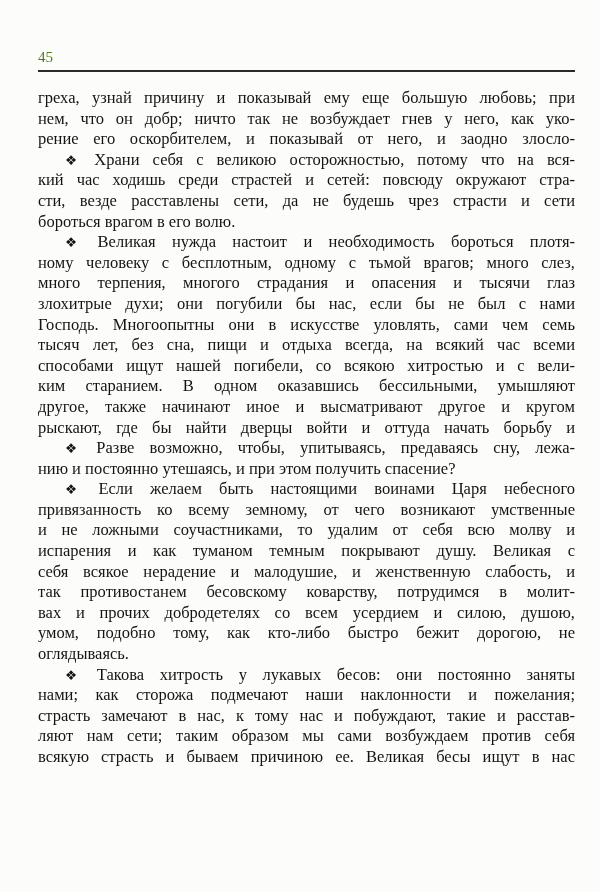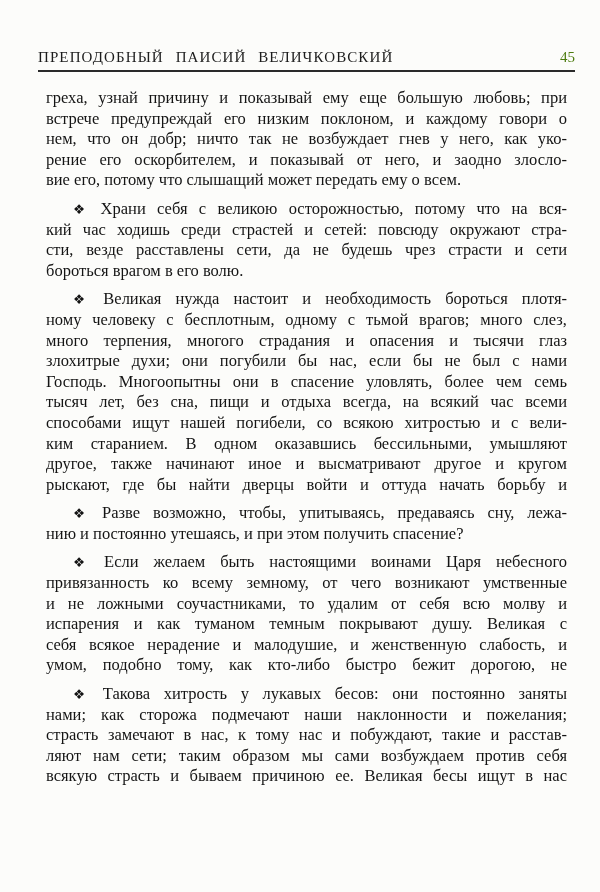--- a/index.html
+++ b/index.html
@@ -34,21 +34,21 @@
     font-size: 15px;
     color: #4d7c0f;
     margin-top: 16px;
   }
   .page-body {
     margin-top: 16px;
     font-size: 16.5px;
     line-height: 20.6px;
     color: #141414;
   }
-  .paragraph { margin: 8px; }
+  .paragraph { margin: 0; }
   .line {
     text-align: justify;
     text-align-last: justify;
   }
   .line.loose-end {
     text-align-last: left;
   }
   .line.first-line {
     text-indent: 27px;
   }
@@ -56,60 +56,60 @@
     font-family: "DejaVu Sans", sans-serif;
     font-size: 13.5px;
     color: #141414;
   }
 </style>
 </head>
 <body>
 
 <div class="page">
   <div class="page-header">
-    <span class="running-title">ПРЕПОДОБНЫЙ ПАИСИЙ ВЕЛИЧКОВСКИЙ</span>
     <span class="page-number">45</span>
   </div>
   <div class="page-body">
       <div class="paragraph">
         <div class="line">греха, узнай причину и показывай ему еще большую любовь; при</div>
-        <div class="line">встрече предупреждай его низким поклоном, и каждому говори о</div>
         <div class="line">нем, что он добр; ничто так не возбуждает гнев у него, как уко-</div>
         <div class="line">рение его оскорбителем, и показывай от него, и заодно злосло-</div>
-        <div class="line loose-end">вие его, потому что слышащий может передать ему о всем.</div>
       </div>
       <div class="paragraph">
         <div class="line first-line"><span class="pmark">❖</span> Храни себя с великою осторожностью, потому что на вся-</div>
         <div class="line">кий час ходишь среди страстей и сетей: повсюду окружают стра-</div>
         <div class="line">сти, везде расставлены сети, да не будешь чрез страсти и сети</div>
         <div class="line loose-end">бороться врагом в его волю.</div>
       </div>
       <div class="paragraph">
         <div class="line first-line"><span class="pmark">❖</span> Великая нужда настоит и необходимость бороться плотя-</div>
         <div class="line">ному человеку с бесплотным, одному с тьмой врагов; много слез,</div>
         <div class="line">много терпения, многого страдания и опасения и тысячи глаз</div>
         <div class="line">злохитрые духи; они погубили бы нас, если бы не был с нами</div>
-        <div class="line">Господь. Многоопытны они в спасение уловлять, более чем семь</div>
+        <div class="line">Господь. Многоопытны они в искусстве уловлять, сами чем семь</div>
         <div class="line">тысяч лет, без сна, пищи и отдыха всегда, на всякий час всеми</div>
         <div class="line">способами ищут нашей погибели, со всякою хитростью и с вели-</div>
         <div class="line">ким старанием. В одном оказавшись бессильными, умышляют</div>
         <div class="line">другое, также начинают иное и высматривают другое и кругом</div>
         <div class="line">рыскают, где бы найти дверцы войти и оттуда начать борьбу и</div>
       </div>
       <div class="paragraph">
         <div class="line first-line"><span class="pmark">❖</span> Разве возможно, чтобы, упитываясь, предаваясь сну, лежа-</div>
         <div class="line loose-end">нию и постоянно утешаясь, и при этом получить спасение?</div>
       </div>
       <div class="paragraph">
         <div class="line first-line"><span class="pmark">❖</span> Если желаем быть настоящими воинами Царя небесного</div>
         <div class="line">привязанность ко всему земному, от чего возникают умственные</div>
         <div class="line">и не ложными соучастниками, то удалим от себя всю молву и</div>
         <div class="line">испарения и как туманом темным покрывают душу. Великая с</div>
         <div class="line">себя всякое нерадение и малодушие, и женственную слабость, и</div>
+        <div class="line">так противостанем бесовскому коварству, потрудимся в молит-</div>
+        <div class="line">вах и прочих добродетелях со всем усердием и силою, душою,</div>
         <div class="line">умом, подобно тому, как кто-либо быстро бежит дорогою, не</div>
+        <div class="line loose-end">оглядываясь.</div>
       </div>
       <div class="paragraph">
         <div class="line first-line"><span class="pmark">❖</span> Такова хитрость у лукавых бесов: они постоянно заняты</div>
         <div class="line">нами; как сторожа подмечают наши наклонности и пожелания;</div>
         <div class="line">страсть замечают в нас, к тому нас и побуждают, такие и расстав-</div>
         <div class="line">ляют нам сети; таким образом мы сами возбуждаем против себя</div>
         <div class="line">всякую страсть и бываем причиною ее. Великая бесы ищут в нас</div>
       </div>
     </div>
 </div>

